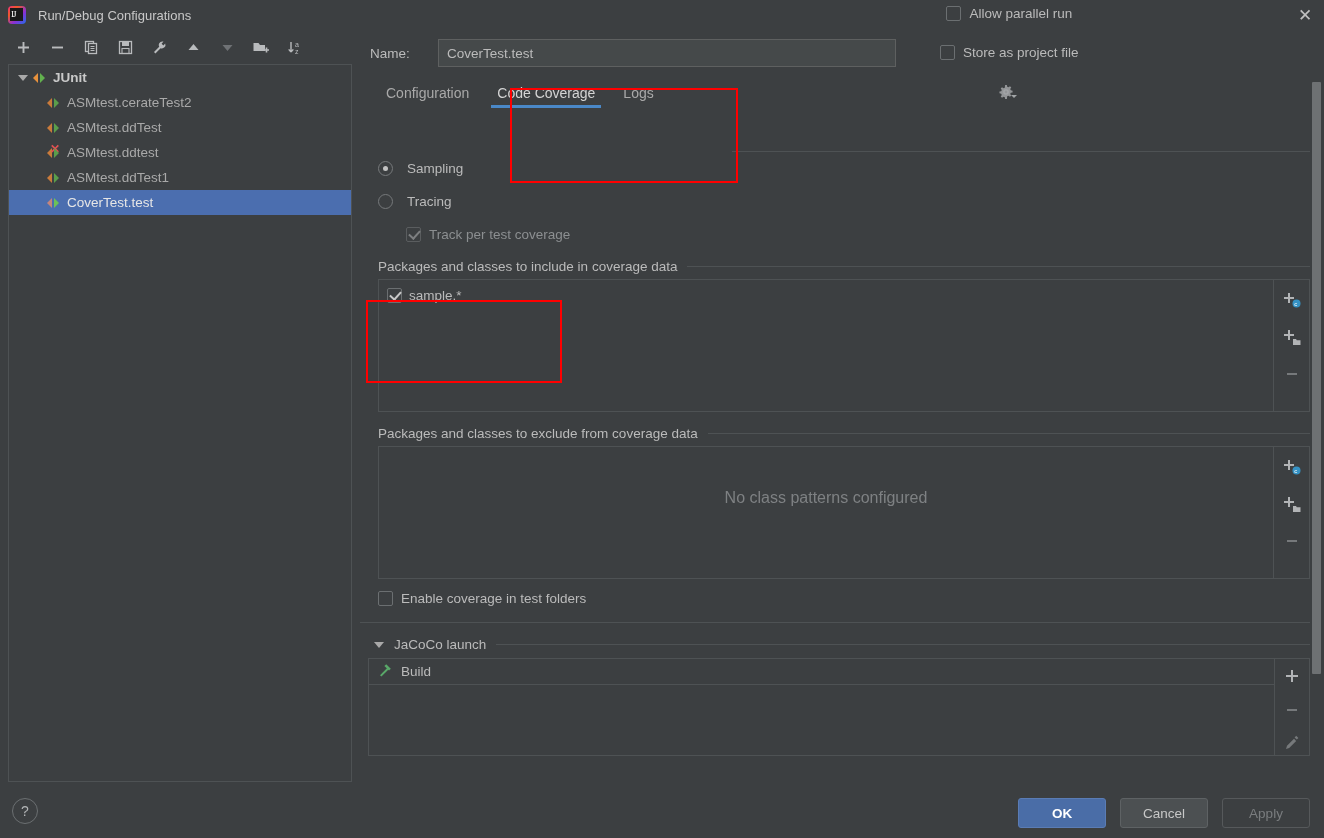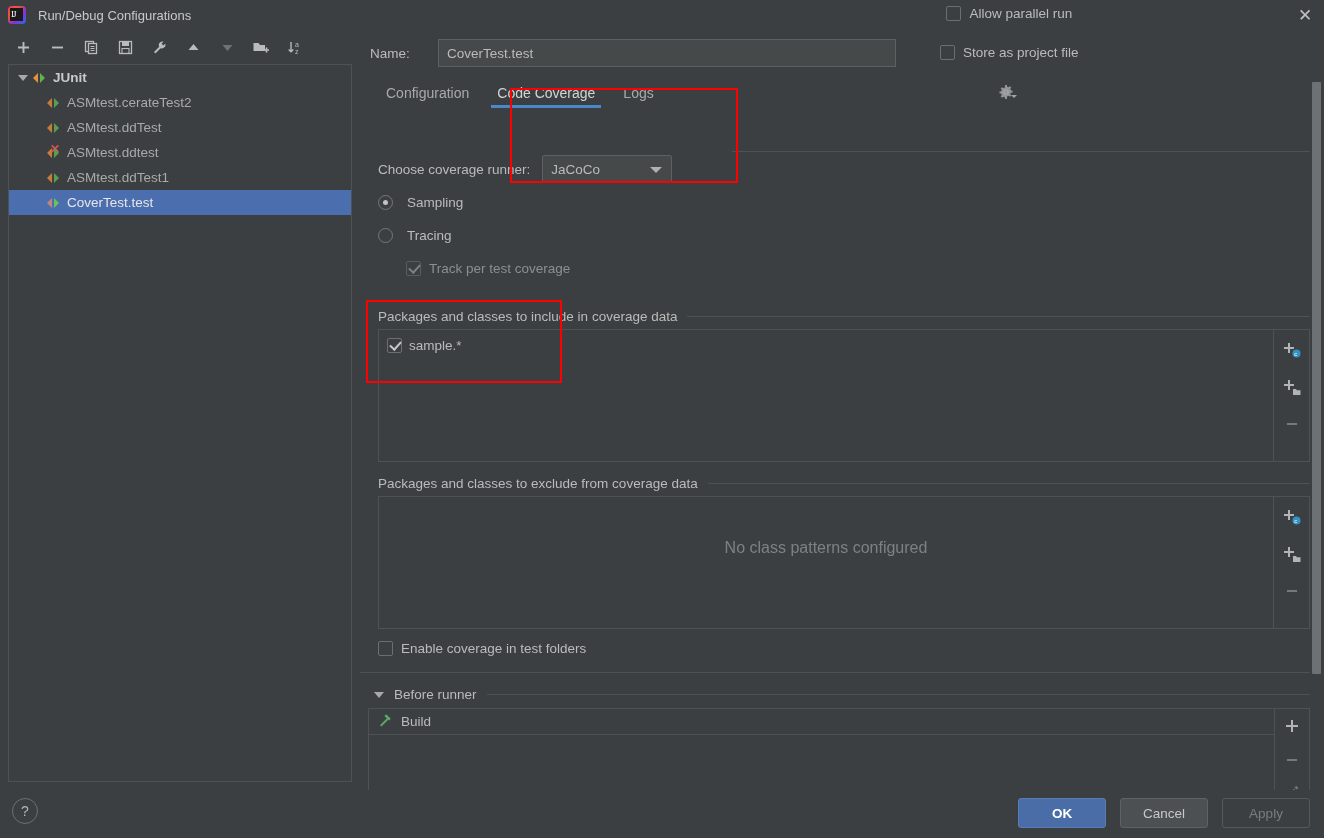--- a/index.html
+++ b/index.html
@@ -129,21 +129,21 @@
 
   .radio-row { display:flex; align-items:center; padding-left: 18px; height: 33px; cursor:pointer; gap:14px;}
   .radio {
     width: 15px; height: 15px; border-radius: 50%; border: 1px solid #76797b; background:#3c3f41;
     position: relative; flex:none;
   }
   .radio.on::after { content:""; position:absolute; left:4px; top:4px; width:5px; height:5px;
     border-radius:50%; background:#c2c2c2; }
   .sub-row { padding-left: 46px; height: 33px; display:flex; align-items:center; }
 
-  .sect-head { display:flex; align-items:center; padding-left: 18px; margin-top: 24px; }
+  .sect-head { display:flex; align-items:center; padding-left: 18px; margin-top: 8px; }
   .sect-head .txt { color:#bbbbbb; white-space:nowrap; font-size: 13.5px;}
   .sect-head .rule { flex: 1; height: 1px; background: #4e5254; margin-left: 10px; margin-right: 14px; }
 
   .listbox-wrap { display:flex; margin: 5px 0 0 18px; margin-right: 14px; }
   .listbox {
     flex: 1; background: #3c3f41; border: 1px solid #4e5254; position: relative;
   }
   .listbox.h1 { height: 133px; }
   .listbox.h2 { height: 133px; }
   .list-item { display:flex; align-items:center; padding: 8px 0 0 8px; gap:7px; }
@@ -333,27 +333,20 @@
 
     <div class="tabs" id="tabs">
         <div class="tab">Configuration</div>
         <div class="tab active">Code Coverage</div>
         <div class="tab">Logs</div>
       </div>
     <div class="tab-sep"></div>
 
     <div class="content">
 
-      <div class="field-row">
-        <span class="flbl">Choose coverage runner:</span>
-        <div class="combo">
-          <span>JaCoCo</span>
-          <span class="arrow"></span>
-        </div>
-      </div>
 
       <div class="radio-row">
         <span class="radio on"></span>
         <span>Sampling</span>
       </div>
       <div class="radio-row">
         <span class="radio"></span>
         <span>Tracing</span>
       </div>
       <div class="sub-row">
@@ -433,21 +426,21 @@
           <span class="box"></span>
           <span class="lbl">Enable coverage in test folders</span>
         </label>
       </div>
 
       <div class="hr-full"></div>
 
       <div class="before-launch">
         <div class="bl-head">
           <span class="tri"></span>
-          <span class="txt">Before runner</span>
+          <span class="txt">JaCoCo launch</span>
           <span class="rule"></span>
         </div>
         <div class="bl-body">
           <div class="bl-list">
             <div class="bl-item">
               <span>
                 <svg width="16" height="16" viewBox="0 0 16 16">
                   <path d="M3 13.2l7.4-7.4 1.4 1.4L4.4 14.6z" fill="#59a869"></path>
                   <path d="M9.2 2.2l4.6 4.6-1.8 1.8-4.6-4.6z" fill="#59a869"></path>
                 </svg>

